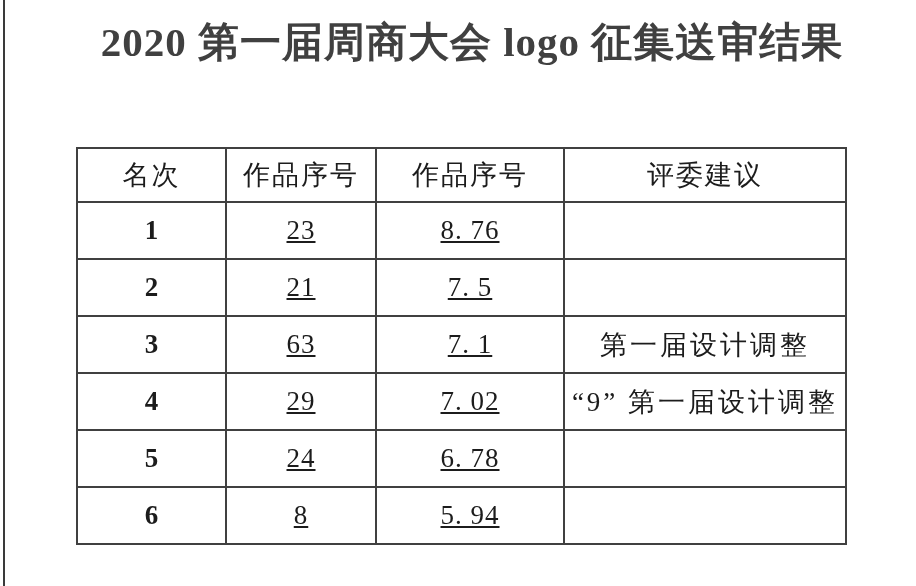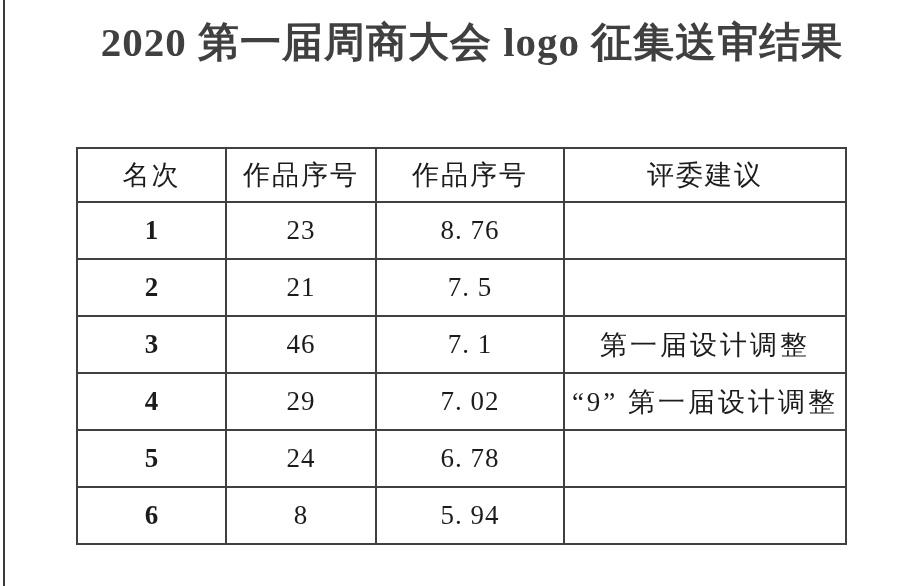--- a/index.html
+++ b/index.html
@@ -73,20 +73,21 @@
     font-family: "Liberation Serif", "DejaVu Serif", serif;
     font-weight: bold;
     font-size: 26px;
   }
   td.cell-entry,
   td.cell-score {
     font-family: "Liberation Serif", "DejaVu Serif", serif;
     font-weight: normal;
     font-size: 27px;
     letter-spacing: 1px;
+    text-decoration: underline;
   }
   td.cell-suggestion {
     font-family: "Liberation Serif", "DejaVu Serif", serif;
     font-weight: normal;
     font-size: 25px;
     letter-spacing: 3px;
   }
 </style>
 </head>
 <body>
@@ -118,21 +119,21 @@
       <td class="cell-suggestion"></td>
     </tr>
     <tr>
       <td class="cell-rank">2</td>
       <td class="cell-entry">21</td>
       <td class="cell-score">7. 5</td>
       <td class="cell-suggestion"></td>
     </tr>
     <tr>
       <td class="cell-rank">3</td>
-      <td class="cell-entry">46</td>
+      <td class="cell-entry">63</td>
       <td class="cell-score">7. 1</td>
       <td class="cell-suggestion">第一届设计调整</td>
     </tr>
     <tr>
       <td class="cell-rank">4</td>
       <td class="cell-entry">29</td>
       <td class="cell-score">7. 02</td>
       <td class="cell-suggestion">“9” 第一届设计调整</td>
     </tr>
     <tr>

